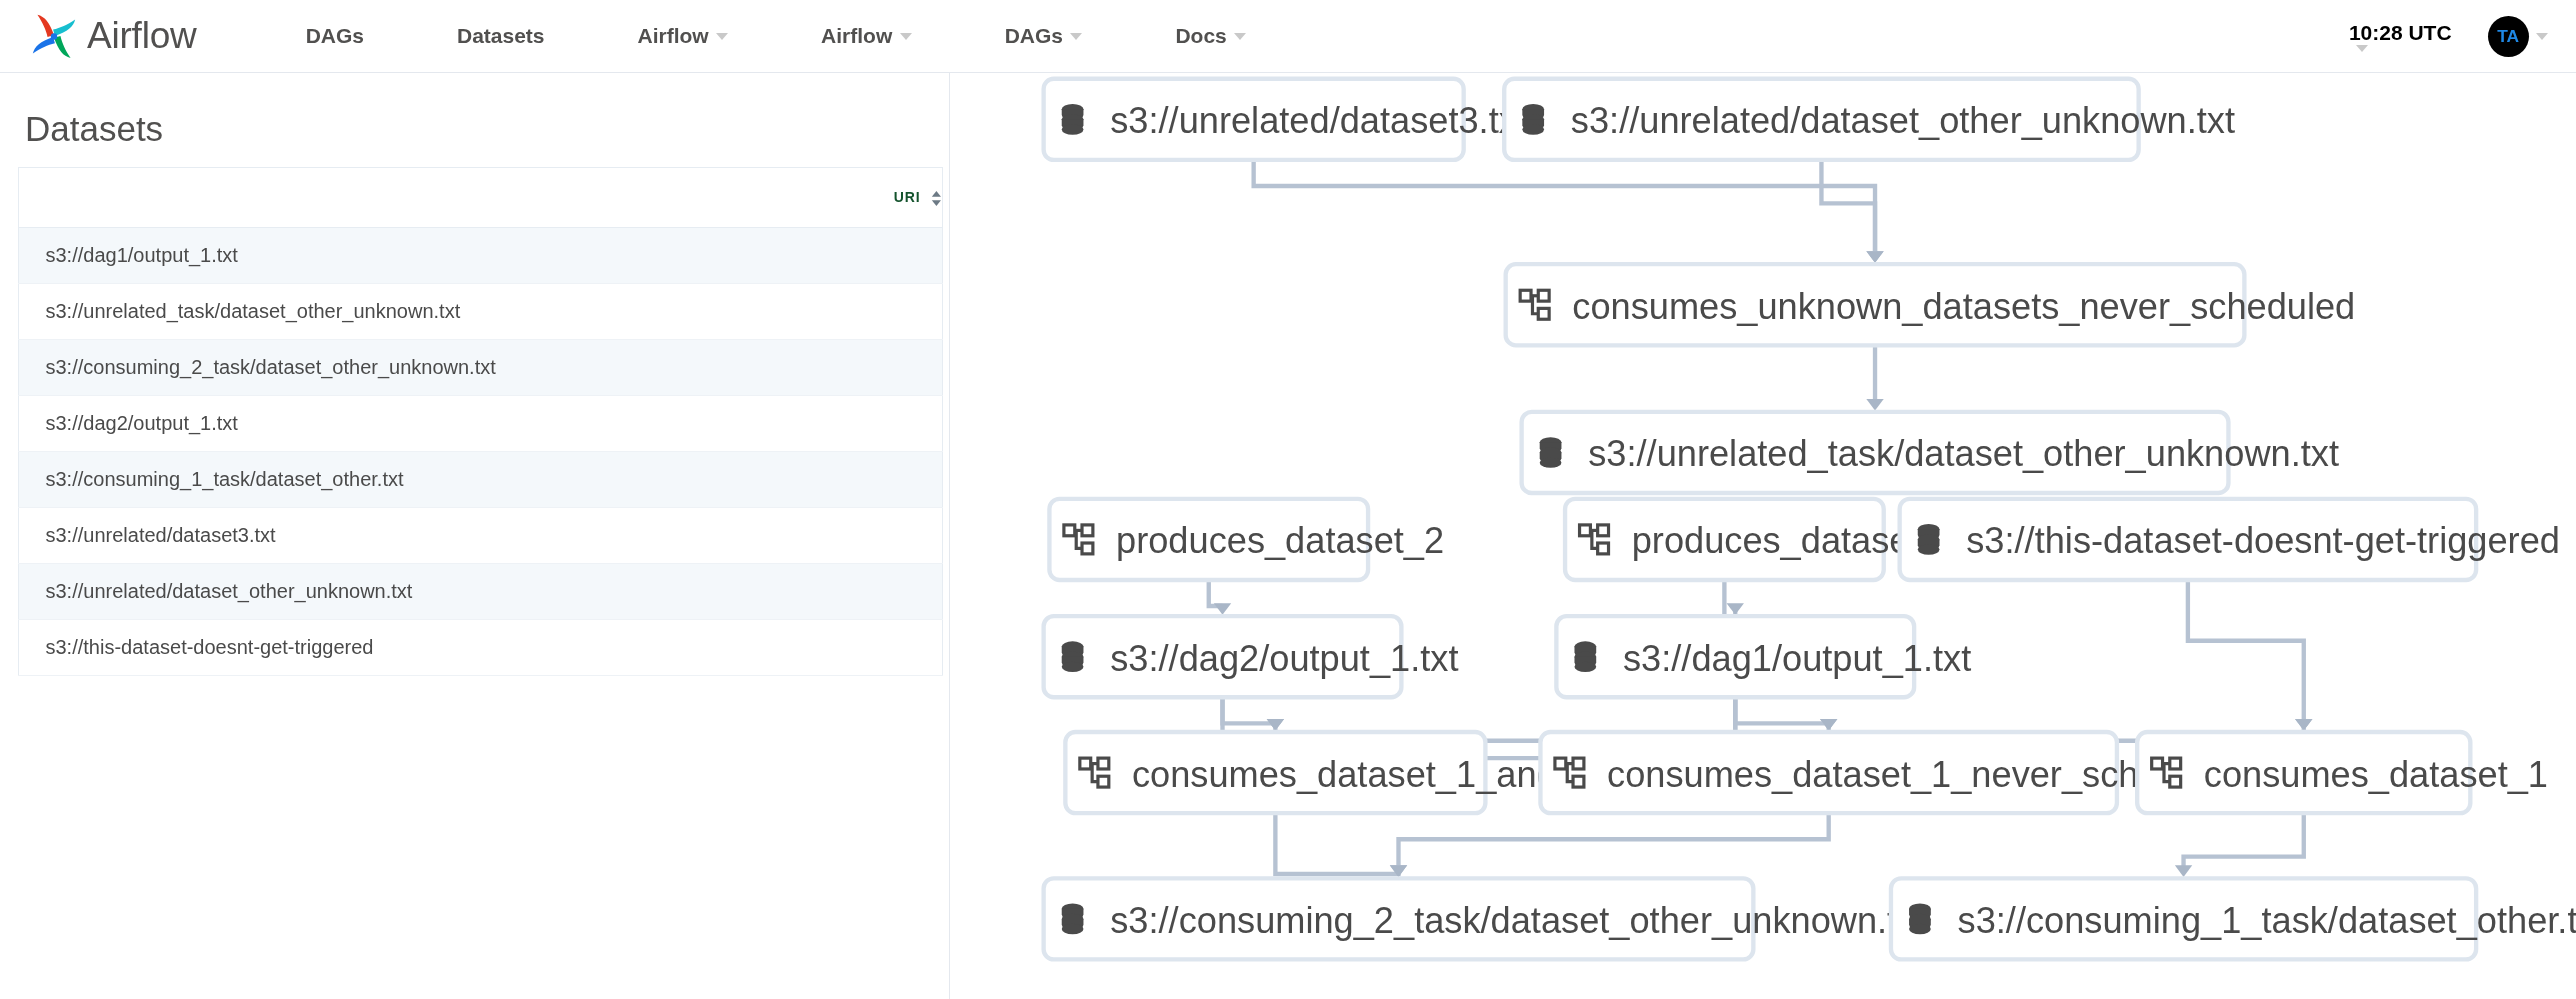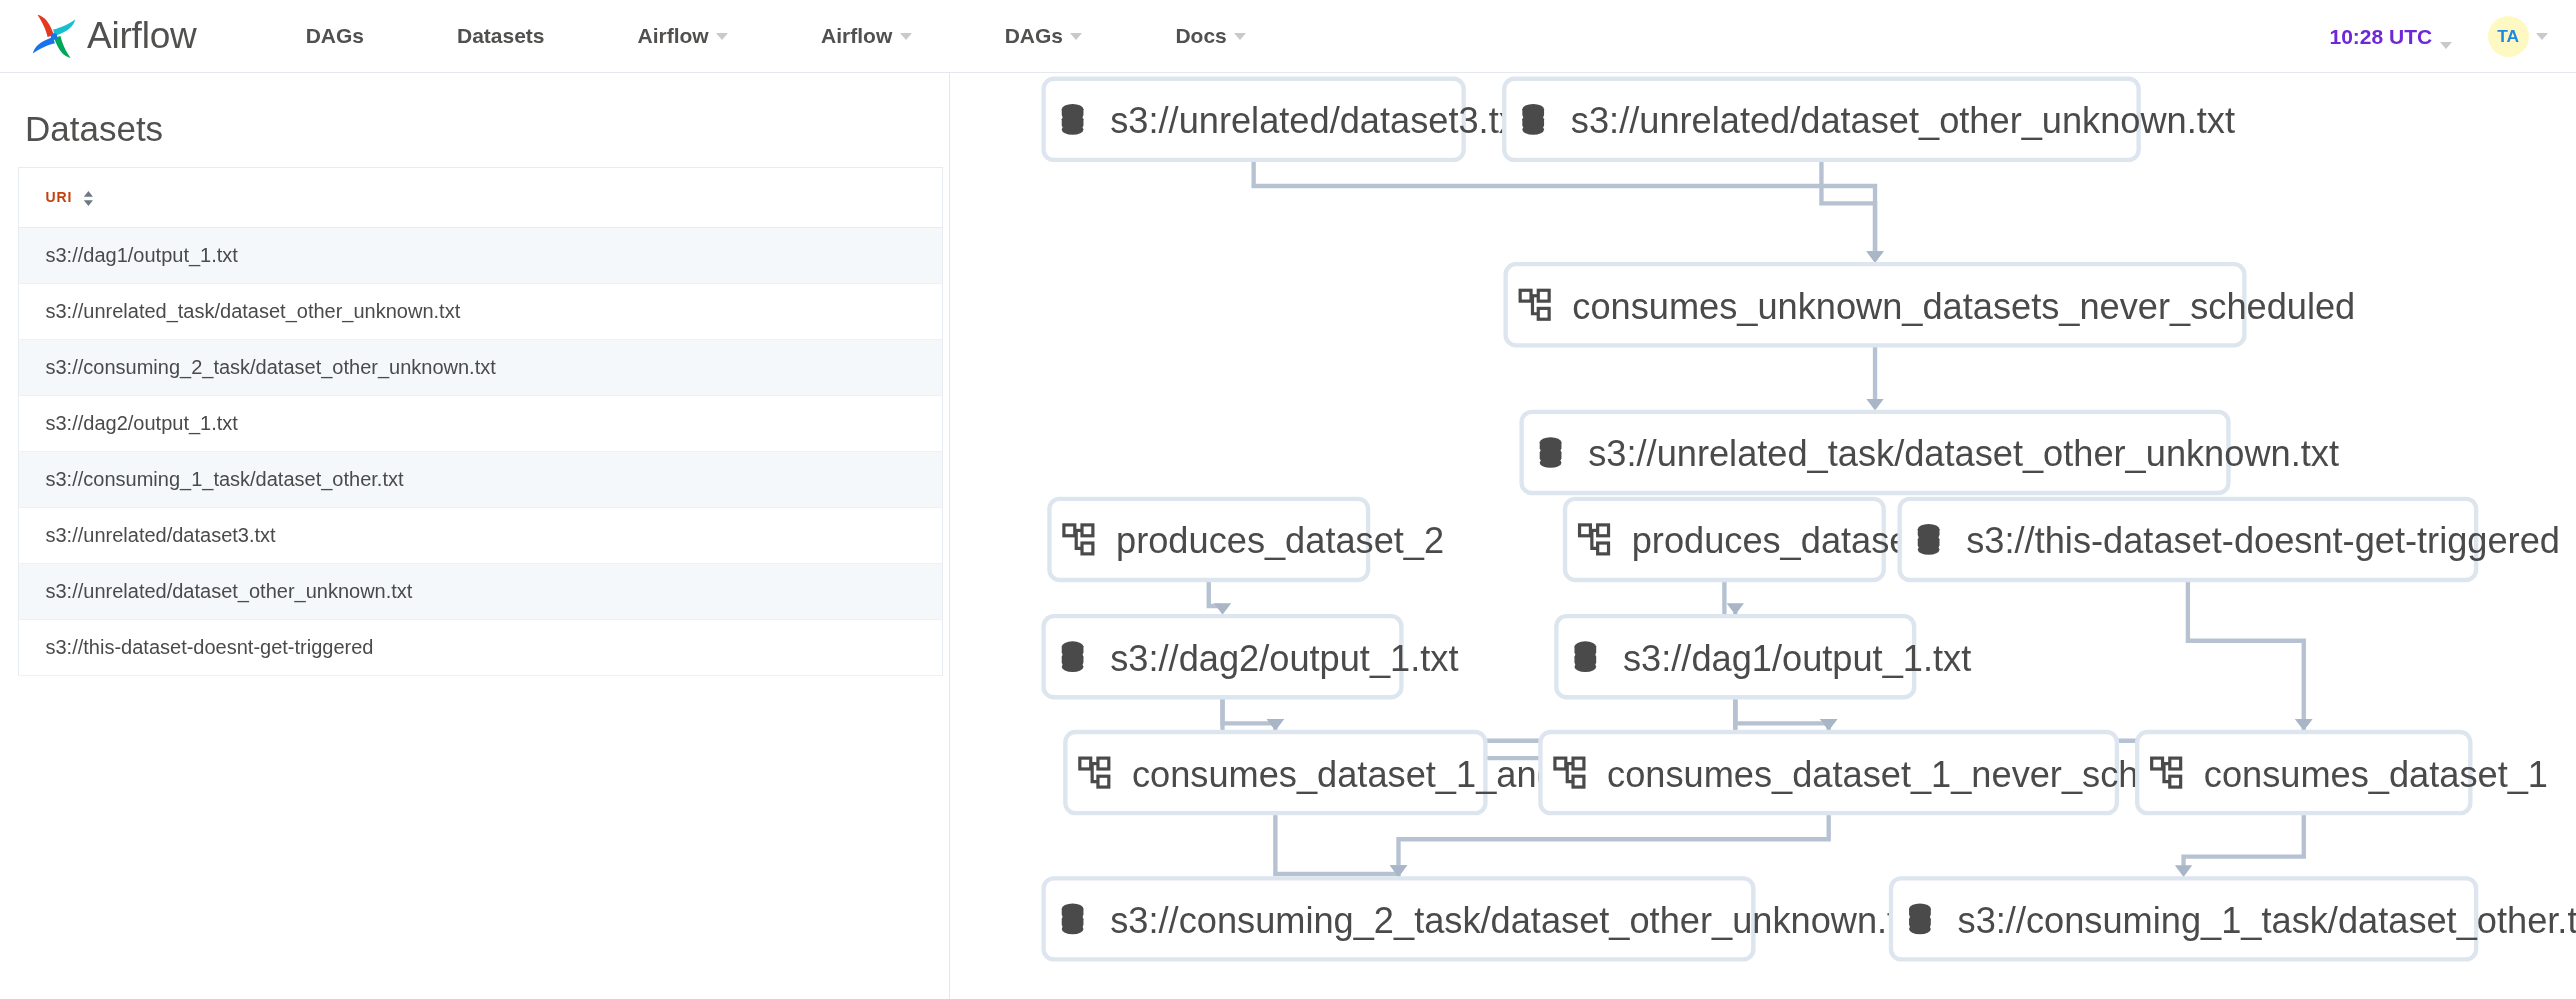--- a/index.html
+++ b/index.html
@@ -35,27 +35,27 @@
     width: 0; height: 0; margin-left: 7.4px;
     border-left: 6.6px solid transparent;
     border-right: 6.6px solid transparent;
     border-top: 7.4px solid #c9c9c9;
   }
   .nav-right {
     position: absolute; right: 28px; top: 0; height: 73px;
     display: flex; align-items: center;
   }
   .clock {
-    display: flex; align-items: flex-end;
-    font-size: 21px; font-weight: bold; color: #6d28d9;
+    display: flex; align-items: flex-start;
+    font-size: 21px; font-weight: bold; color: #000000; flex-direction: column;
   }
   .avatar-wrap { display: flex; align-items: center; margin-left: 36px; }
   .avatar {
     width: 41px; height: 41px; border-radius: 50%;
-    background: #fef9c3; color: #1f88e5;
+    background: #000000; color: #1f88e5;
     font-size: 17.4px; font-weight: bold;
     display: flex; align-items: center; justify-content: center;
   }
 
   
   .left-panel {
     position: absolute; top: 73px; left: 0;
     width: 950px; height: 927px;
     background: #ffffff;
     border-right: 0.8px solid #e4e8ee;
@@ -63,23 +63,23 @@
   .page-title {
     font-size: 35px; color: #51504f;
     margin: 36px 0 18px 25px;
   }
   .ds-table {
     width: 925px; margin-left: 18px;
     border-collapse: collapse;
     border: 0.8px solid #e6ecf2;
   }
   .ds-table thead th {
-    text-align: left;
+    text-align: right;
     font-size: 14px; font-weight: bold; letter-spacing: 0.9px;
-    color: #c2410c; padding: 18px 0 18px 26.5px;
+    color: #14532d; padding: 18px 0 18px 26.5px;
     background: #ffffff;
     border-bottom: 0.8px solid #e6ecf2;
     height: 60px;
   }
   .sort-ic { display: inline-block; margin-left: 5.8px; vertical-align: middle; }
   .ds-table tbody td {
     font-size: 20px; color: #4a4a4a;
     padding: 0 0 0 26.5px; height: 56px;
     border-bottom: 0.8px solid #eef2f6;
     white-space: nowrap;

